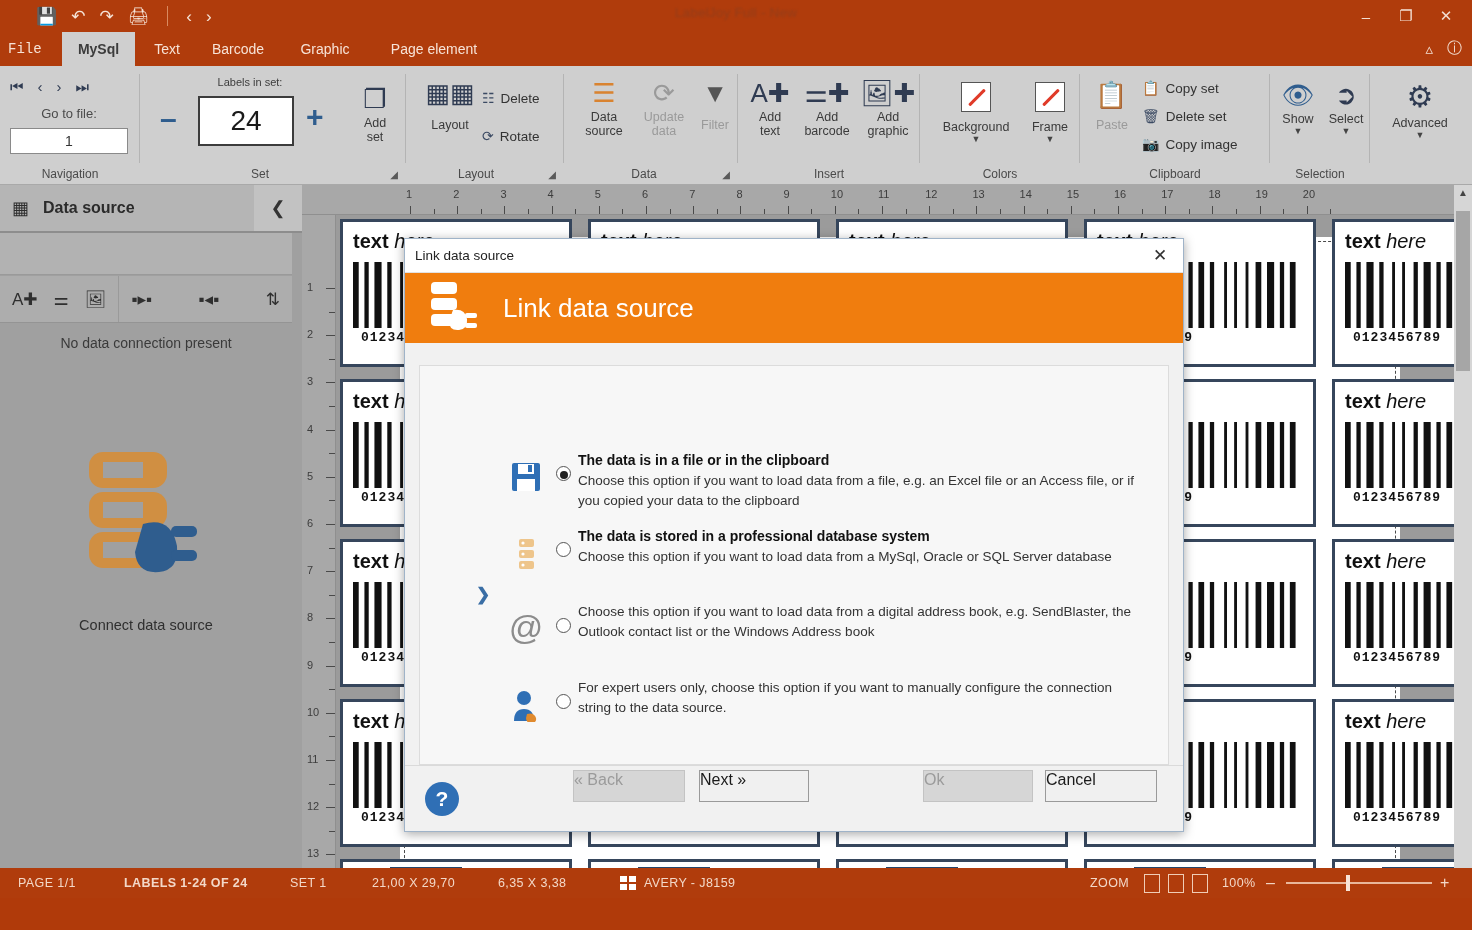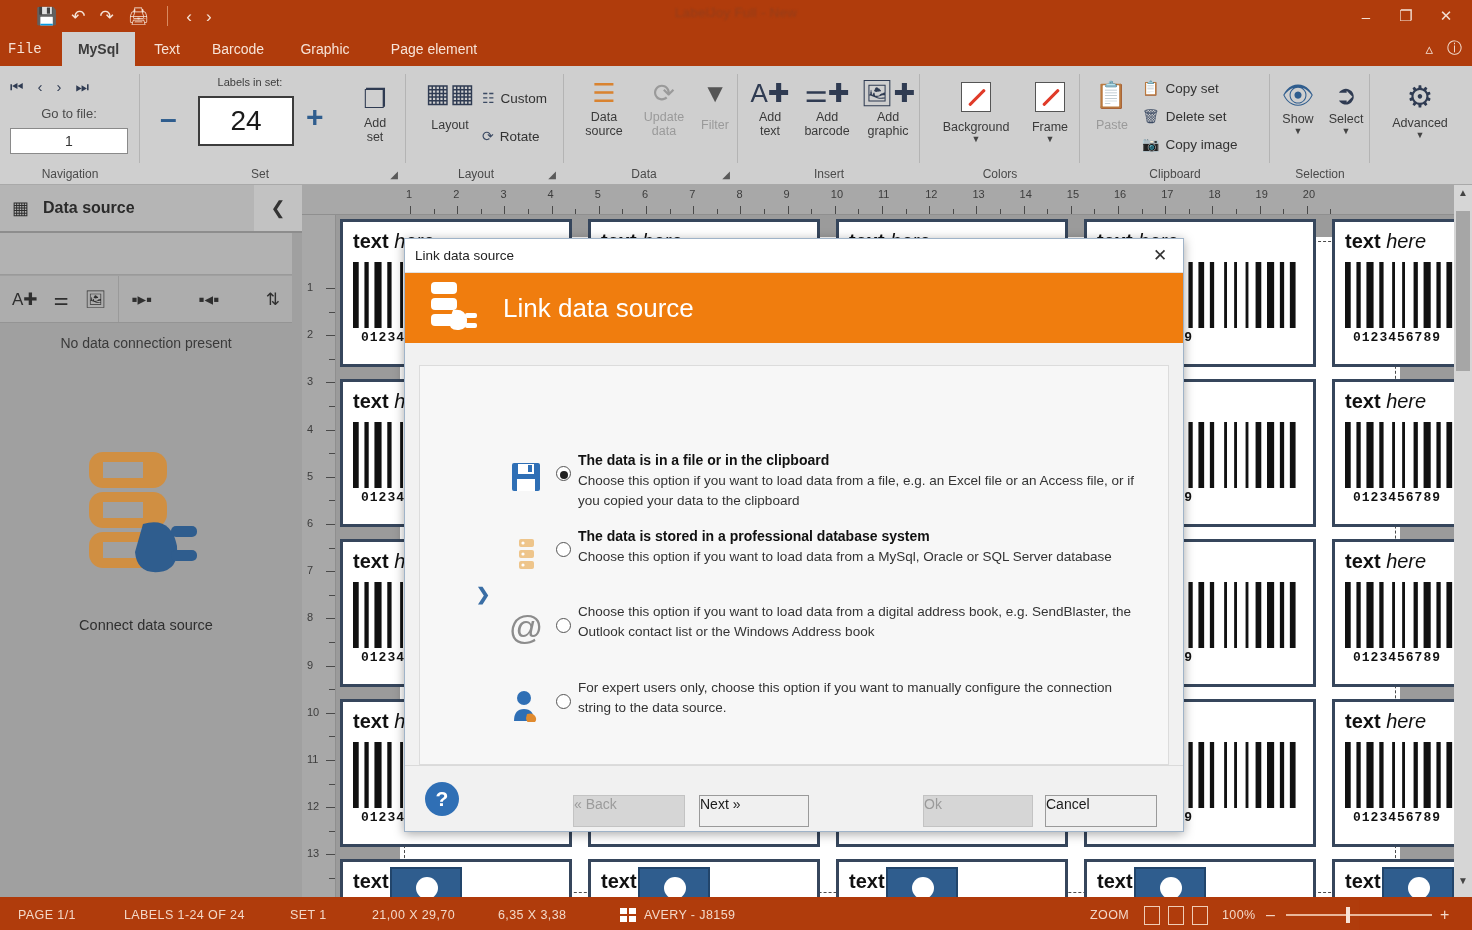--- a/index.html
+++ b/index.html
@@ -111,21 +111,21 @@
   .gfx::before { content:""; position:absolute; left:24px; top:8px; width:22px; height:22px;
                  background:#fff; border-radius:50%; }
   .gfx::after { content:""; position:absolute; left:-8px; bottom:-16px; width:90px; height:38px;
                 background:#3b6b3b; border-radius:50% 50% 0 0; }
 
   .scrollv { position:absolute; right:0; top:185px; width:18px; height:712px; background:#d6d6d6; }
   .scrollv .thumb { position:absolute; left:2px; top:26px; width:14px; height:160px; background:#a6a6a6; }
   .scrollv .ar { position:absolute; left:0; width:18px; height:20px; text-align:center; font-size:10px; color:#444; }
 
   
-  .status { position:absolute; left:0; top:900px; width:1359px; height:30px; background:#b03c0c;
+  .status { position:absolute; left:0; top:868px; width:1472px; height:30px; background:#b03c0c;
             color:#f3d8c8; font-size:12.5px; display:flex; align-items:center; }
   .status .si { position:absolute; white-space:nowrap; letter-spacing:.4px; }
   .zoomslider { position:absolute; height:2px; background:#e9b79b; }
   .zhandle { position:absolute; width:4px; height:16px; background:#f7e3d7; }
   .zicon { position:absolute; width:16px; height:19px; border:1.5px solid #f0cdb6; }
 
   
   .modal { position:absolute; left:404px; top:238px; width:780px; height:594px;
            background:#f1f1f1; border:1px solid #9fb3c8; box-shadow:0 2px 10px rgba(0,0,0,.35);text-decoration:underline; }
   .mtitle { position:absolute; left:0; top:0; width:778px; height:34px; background:#fff;
@@ -149,22 +149,22 @@
                   border-radius:50%; background:#222; }
   .opt .otxt { flex:1; }
   .opt .ot { font-size:14px; font-weight:bold; color:#111; line-height:1.5; }
   .opt .od { font-size:13.5px; color:#333; line-height:1.45; }
   .chev { position:absolute; left:56px; font-size:17px; color:#3a6ea5; font-weight:bold; }
 
   .mfoot { position:absolute; left:0; bottom:0; width:778px; height:66px; border-top:1px solid #dadada; }
   .helpbtn { position:absolute; left:20px; top:16px; width:34px; height:34px; border-radius:50%;
              background:#2f6fb5; color:#fff; font-size:21px; font-weight:bold; text-align:center;
              line-height:33px; cursor:pointer; }
-  .dbtn { position:absolute; top:29px; height:32px; background:#f0f0f0; border:1px solid #9a9a9a;
-          font-size:14px; color:#1a1a1a; cursor:pointer; }
+  .dbtn { position:absolute; top:4px; height:32px; background:#f0f0f0; border:1px solid #9a9a9a;
+          font-size:16px; color:#1a1a1a; cursor:pointer; }
   .dbtn.dis { background:#d6d6d6; border:1px solid #c3c3c3; color:#9b9b9b; cursor:default; }
 </style>
 </head>
 <body>
 
 <div class="app">
 
   <div class="titlebar">
     <div class="qat">
       <span class="qicon">💾</span>
@@ -226,21 +226,21 @@
       <div class="gdiv"></div>
     </div>
 
     <div class="grp" style="left:406px;width:158px;">
       <div class="bigbtn" style="left:10px;top:14px;width:68px;">
         <span class="bi">▦▦</span>
         <span class="bl" style="margin-top:12px">Layout</span>
       </div>
       <div class="smbtn" style="left:76px;top:24px;">
         <span class="si">☷</span>
-        <span>Custom</span>
+        <span>Delete</span>
       </div>
       <div class="smbtn" style="left:76px;top:62px;">
         <span class="si">⟳</span>
         <span>Rotate</span>
       </div>
       <div class="glabel" style="left:0;width:140px;">Layout</div>
       <div class="launcher">◢</div>
       <div class="gdiv"></div>
     </div>
 
@@ -993,21 +993,21 @@
   </div>
 
   <div class="scrollv">
     <div class="ar" style="top:2px;">▲</div>
     <div class="thumb"></div>
     <div class="ar" style="bottom:2px;">▼</div>
   </div>
 
   <div class="status">
     <span class="si" style="left:18px;">PAGE 1/1</span>
-    <span class="si" style="left:124px;">LABELS 1-24 OF 24</span>
+    <span class="si" style="left:124px;font-weight:bold;">LABELS 1-24 OF 24</span>
     <span class="si" style="left:290px;">SET 1</span>
     <span class="si" style="left:372px;">21,00 X 29,70</span>
     <span class="si" style="left:498px;">6,35 X 3,38</span>
     <span class="si" style="left:620px;width:16px;height:14px;">
       <svg width="16" height="14" viewBox="0 0 16 14">
           <rect x="0" y="0" width="7" height="6" fill="#fff"></rect>
           <rect x="9" y="0" width="7" height="6" fill="#fff"></rect>
           <rect x="0" y="8" width="7" height="6" fill="#fff"></rect>
           <rect x="9" y="8" width="7" height="6" fill="#fff"></rect>
         </svg>

